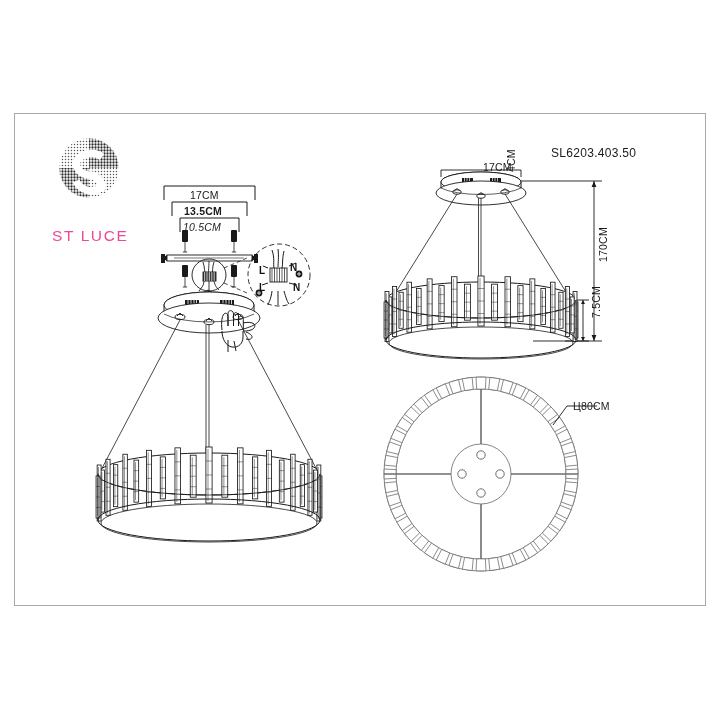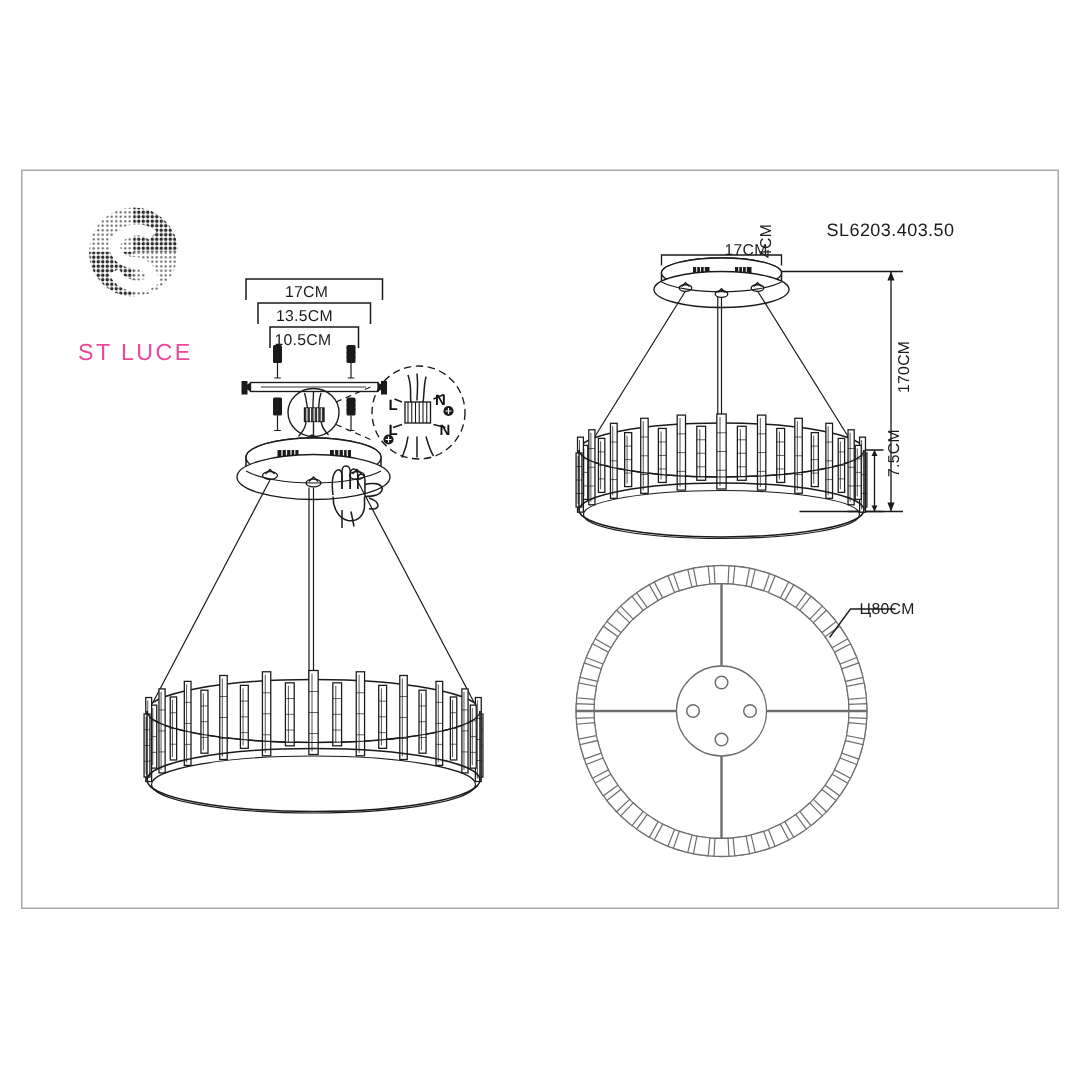--- a/index.html
+++ b/index.html
@@ -70,22 +70,22 @@
     top: 137px;
     width: 62px;
     height: 62px;
   }
   .wire-lbl {
     font-size: 10px;
     font-weight: bold;
     color: #111;
   }
   #d17 { left: 190px; top: 189px; }
-  #d135 { left: 184px; top: 205px; }
-  #d105 { left: 183px; top: 221px; }
+  #d135 { left: 184px; top: 205px; font-weight: bold; }
+  #d105 { left: 183px; top: 221px; font-style: italic; }
   #d17b { left: 483px; top: 161px; }
   #d4 { left: 505px; top: 172px; transform: rotate(-90deg); transform-origin: 0 0; }
   #d170 { left: 597px; top: 262px; transform: rotate(-90deg); transform-origin: 0 0; }
   #d75 { left: 590px; top: 318px; transform: rotate(-90deg); transform-origin: 0 0; }
   #d80 { left: 573px; top: 400px; }
   #wl1 { left: 259px; top: 265px; }
   #wn1 { left: 290px; top: 262px; }
   #wl2 { left: 259px; top: 282px; }
   #wn2 { left: 293px; top: 282px; }
 </style>

